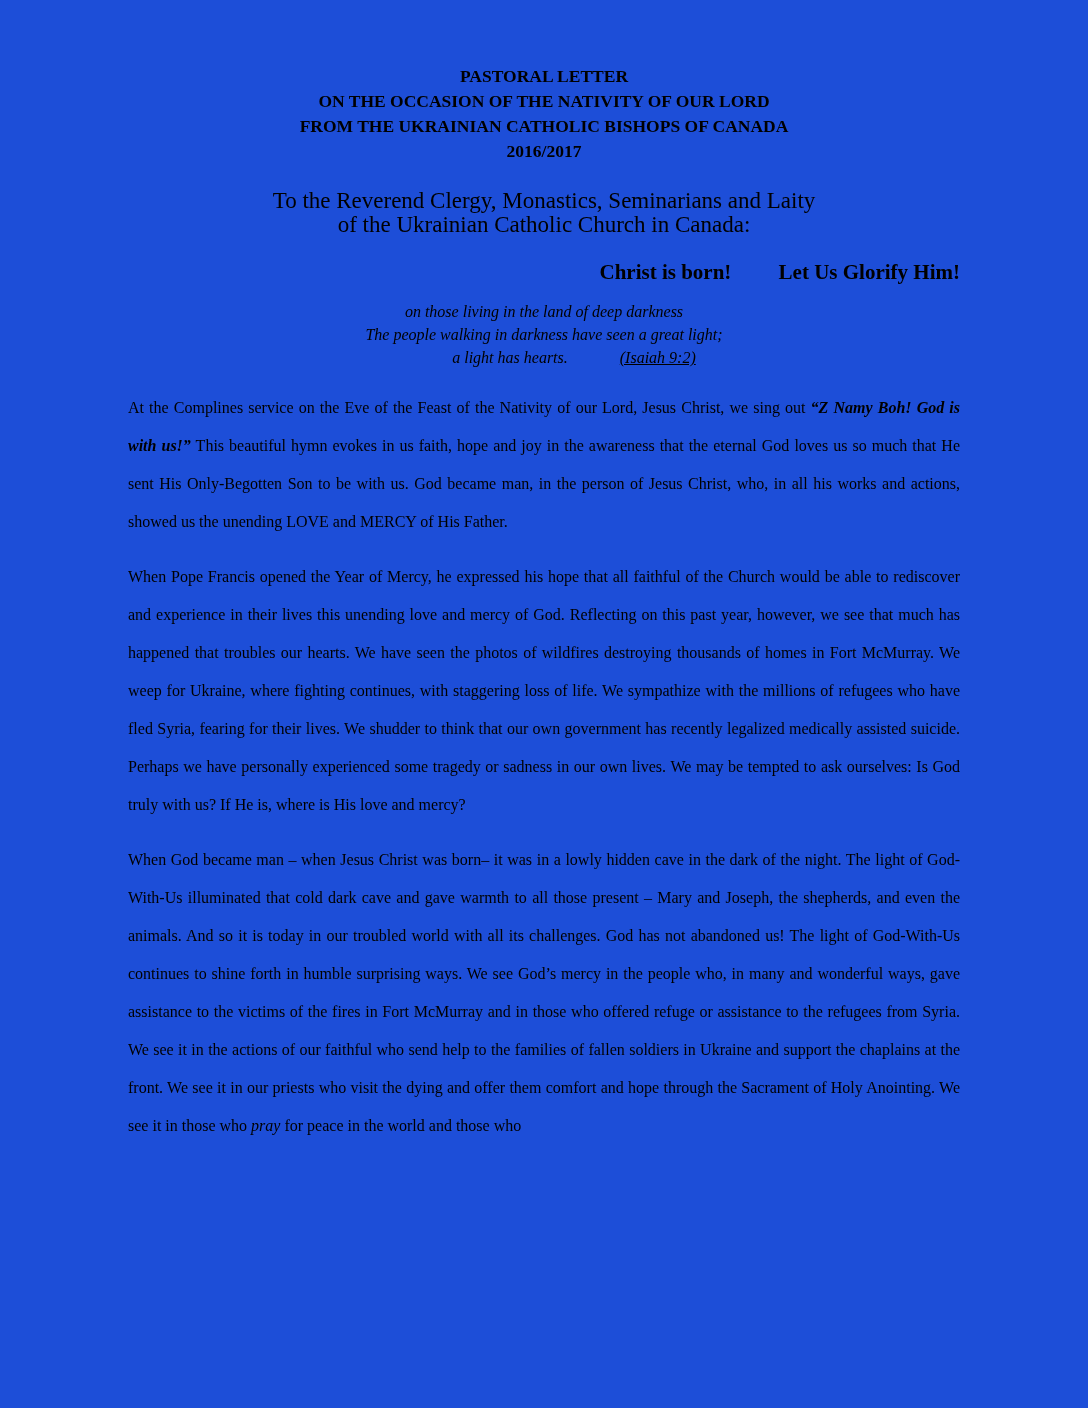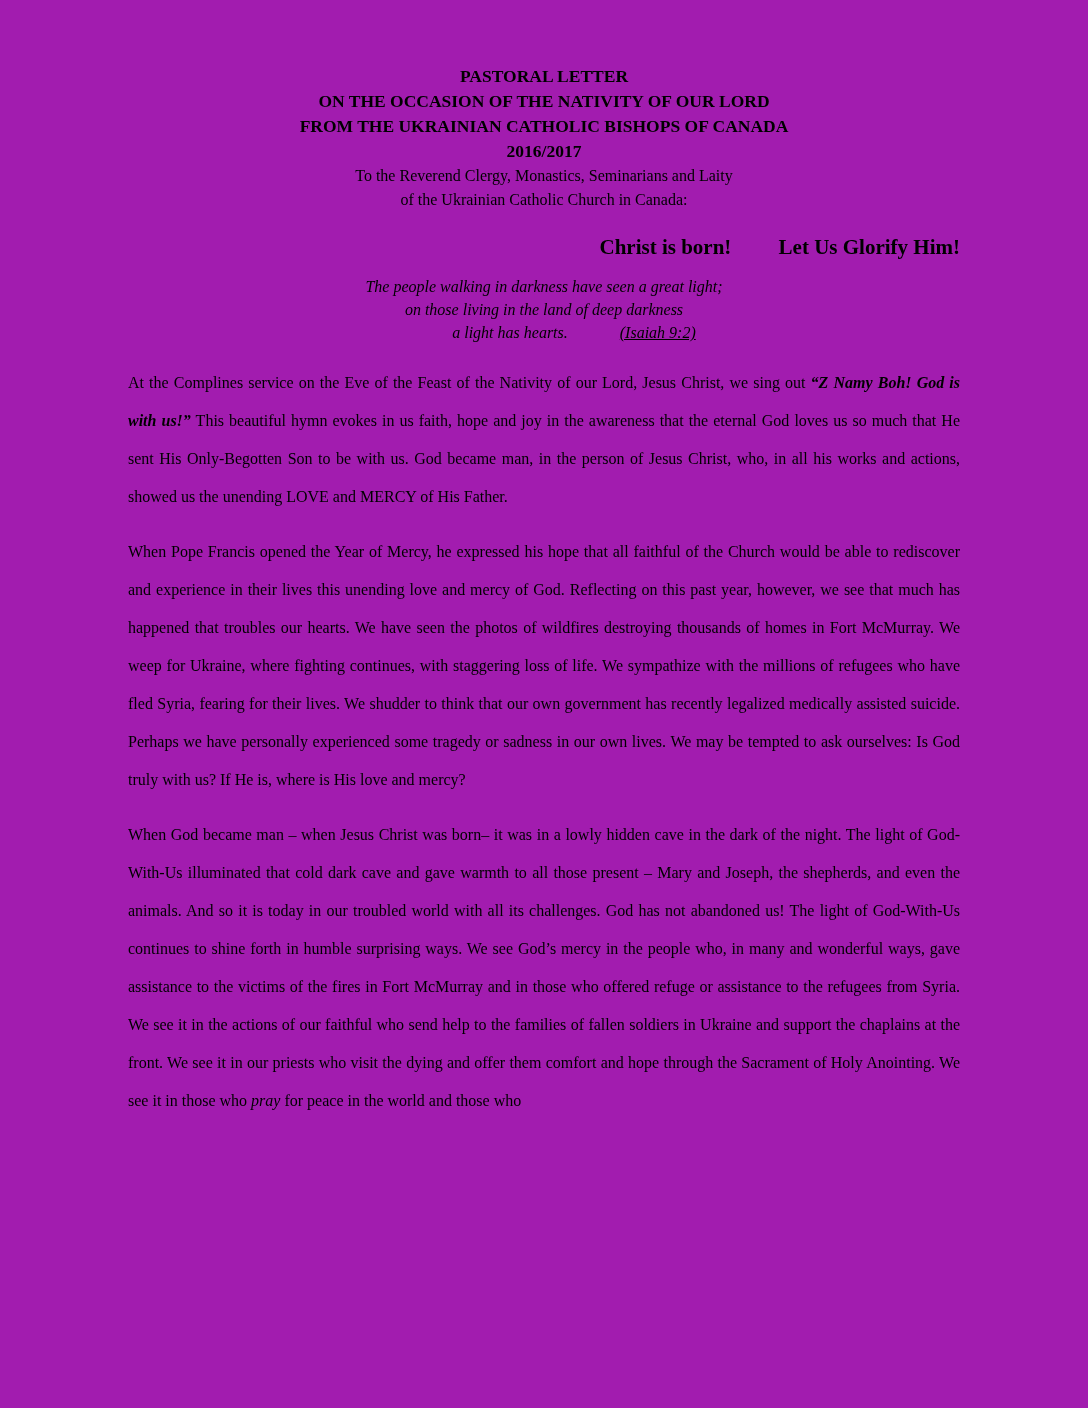--- a/index.html
+++ b/index.html
@@ -4,35 +4,35 @@
 <style>
   * { margin: 0; padding: 0; box-sizing: border-box; }
   html, body {
     background: #ffffff;
     font-family: "Liberation Serif", "DejaVu Serif", serif;
     color: #000000;
   }
   .page {
     width: 1088px;
     height: 1408px;
-    background: #a21caf;
+    background: #1d4ed8;
     padding: 64px 128px 60px 128px;
     overflow: hidden;
   }
   .title-block {
     text-align: center;
     font-weight: bold;
     font-size: 17.5px;
     line-height: 25px;
   }
   .salutation {
     text-align: center;
-    font-size: 16px;
+    font-size: 23px;
     line-height: 24px;
-    margin-top: 0;
+    margin-top: 25px;
   }
   .greeting {
     text-align: right;
     font-weight: bold;
     font-size: 21px;
     line-height: 26px;
     margin-top: 22px;
   }
   .greeting .part2 { margin-left: 42px; }
   .scripture {
@@ -71,22 +71,22 @@
     <div>To the Reverend Clergy, Monastics, Seminarians and Laity</div>
     <div>of the Ukrainian Catholic Church in Canada:</div>
   </div>
 
   <h1 class="greeting">
     <span class="part1">Christ is born!</span>
     <span class="part2">Let Us Glorify Him!</span>
   </h1>
 
   <div class="scripture">
+    <div>on those living in the land of deep darkness</div>
     <div>The people walking in darkness have seen a great light;</div>
-    <div>on those living in the land of deep darkness</div>
     <div class="line3">
       <span>a light has hearts.</span>
       <span class="ref">(Isaiah 9:2)</span>
     </div>
   </div>
 
   <main class="body-text">
     <p><span>At the Complines service on the Eve of the Feast of the Nativity of our Lord, Jesus Christ, we sing out </span><span class="emph-bold-italic">“Z Namy Boh! God is with us!”</span><span>  This beautiful hymn evokes in us faith, hope and joy in the awareness that the eternal God loves us so much that He sent His Only-Begotten Son to be with us. God became man, in the person of Jesus Christ, who, in all his works and actions, showed us the unending LOVE and MERCY of His Father.</span></p>
     <p>When Pope Francis opened the Year of Mercy, he expressed his hope that all faithful of the Church would be able to rediscover and experience in their lives this unending love and mercy of God. Reflecting on this past year, however, we see that much has happened that troubles our hearts. We have seen the photos of wildfires destroying thousands of homes in Fort McMurray. We weep for Ukraine, where fighting continues, with staggering loss of life.  We sympathize with the millions of refugees who have fled Syria, fearing for their lives. We shudder to think that our own government has recently legalized medically assisted suicide. Perhaps we have personally experienced some tragedy or sadness in our own lives. We may be tempted to ask ourselves: Is God truly with us?  If He is, where is His love and mercy?</p>
     <p><span>When God became man – when Jesus Christ was born– it was in a lowly hidden cave in the dark of the night. The light of God-With-Us illuminated that cold dark cave and gave warmth to all those present – Mary and Joseph, the shepherds, and even the animals. And so it is today in our troubled world with all its challenges. God has not abandoned us! The light of God-With-Us continues to shine forth in humble surprising ways.  We see God’s mercy in the people who, in many and wonderful ways, gave assistance to the victims of the fires in Fort McMurray and in those who offered refuge or assistance to the refugees from Syria. We see it in the actions of our faithful who send help to the families of fallen soldiers in Ukraine and support the chaplains at the front. We see it in our priests who visit the dying and offer them comfort and hope through the Sacrament of Holy Anointing. We see it in those who </span><span class="emph-italic">pray</span><span> for peace in the world and those who</span></p>

